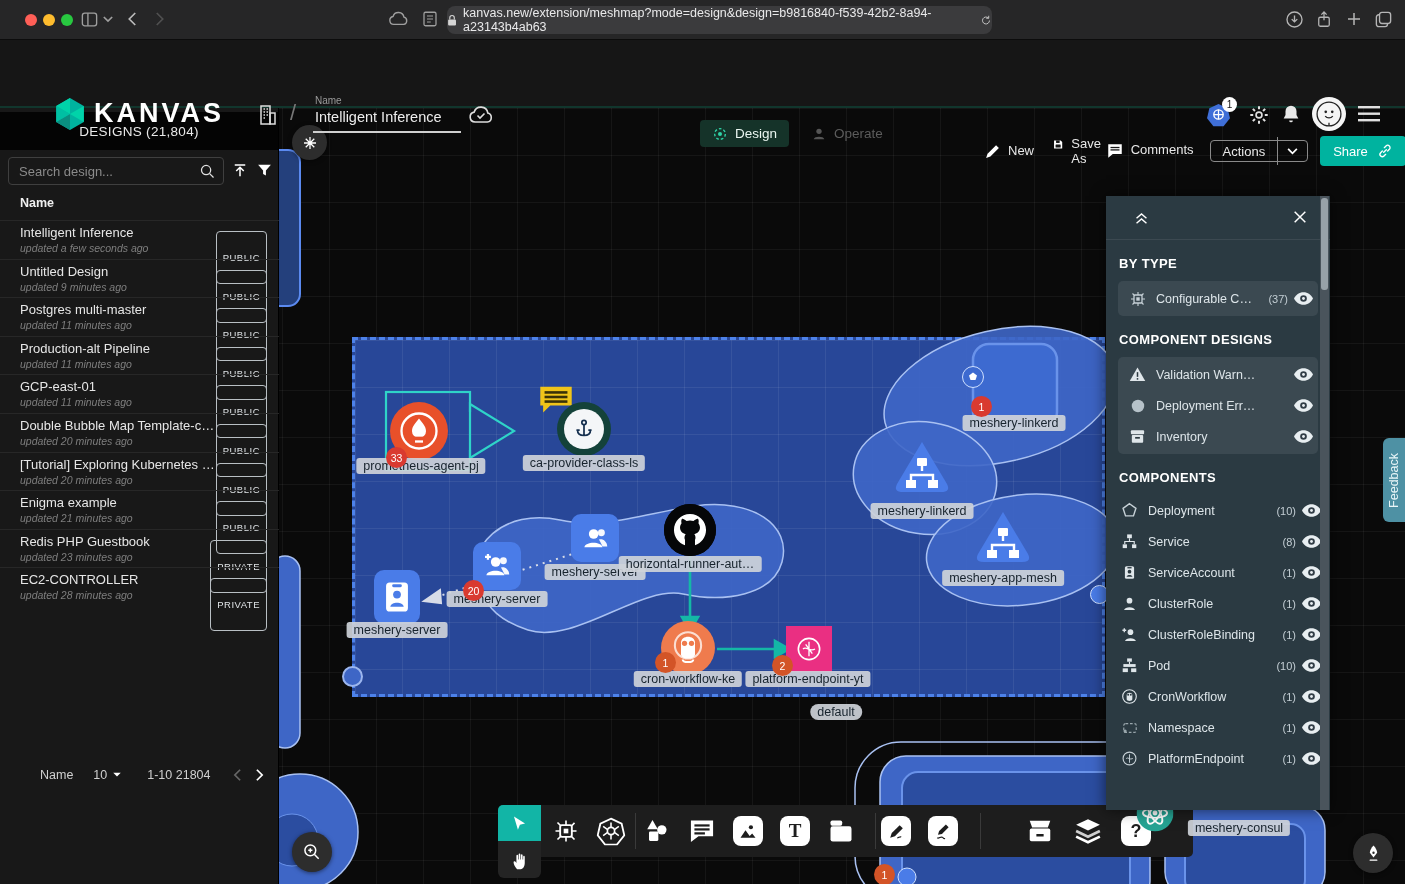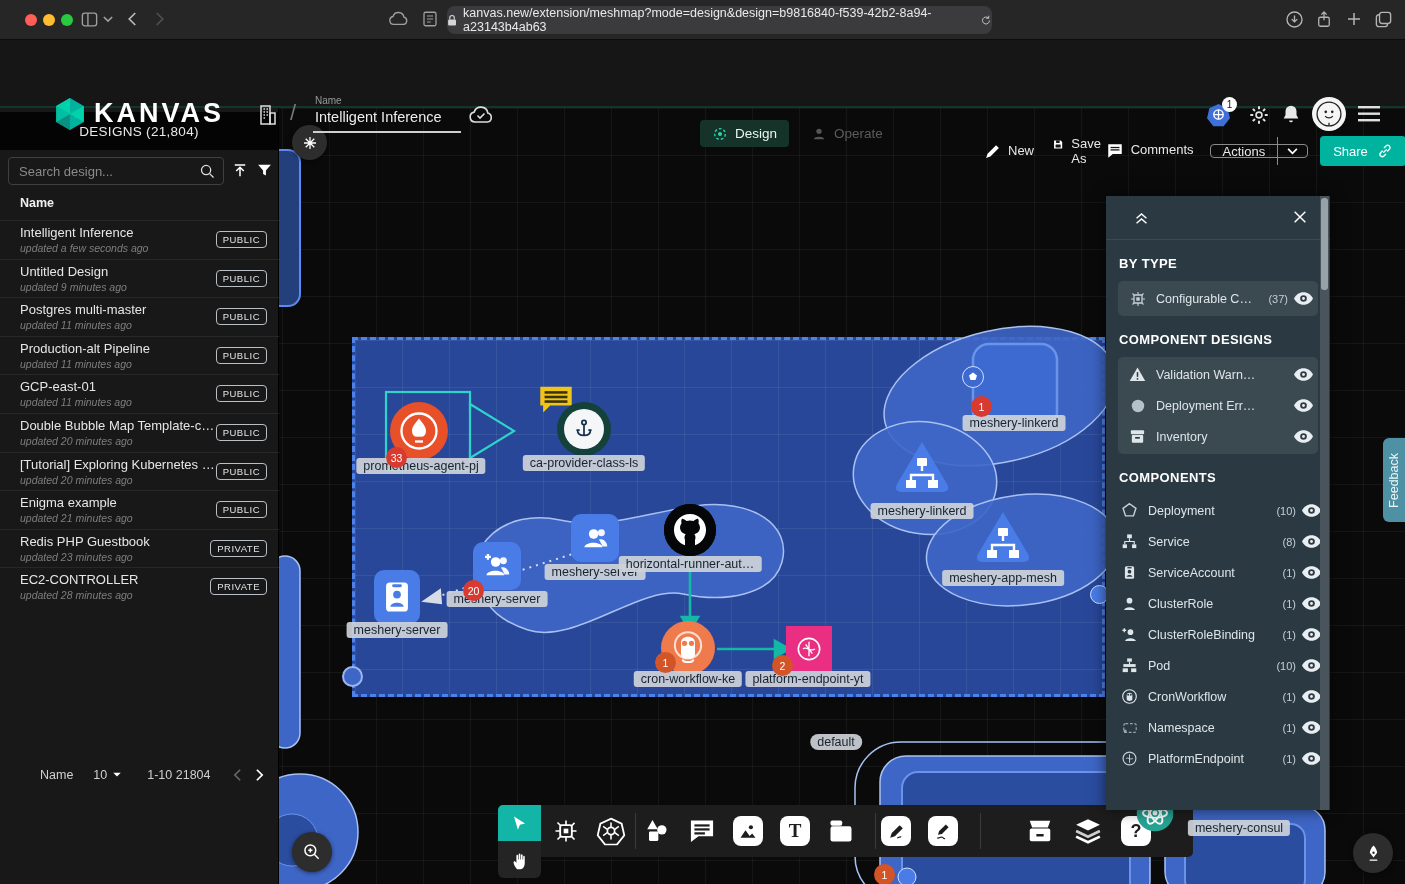--- a/index.html
+++ b/index.html
@@ -29,21 +29,21 @@
   
   .sidebar { position:absolute; left:0; top:108px; width:279px; height:776px; background:#181818; z-index:30; border-right:1px solid #000; }
   .sb-title { position:absolute; left:0; top:4px; width:100%; height:38px; background:#040404; color:#e8e8e8; font-size:13.5px; display:flex; align-items:center; justify-content:center; letter-spacing:.3px; }
   .sb-search { position:absolute; left:8px; top:49px; width:216px; height:28px; background:transparent; border:1px solid #3f3f3f; border-radius:4px; color:#ddd; font-size:13px; padding:0 28px 0 10px; outline:none; font-family:"Liberation Sans",sans-serif; }
   .sb-search::placeholder { color:#8a8a8a; }
   .sb-col { position:absolute; left:20px; top:88px; color:#f0f0f0; font-size:12.5px; font-weight:bold; }
   .sb-list { position:absolute; left:0; top:112px; width:279px; }
   .srow { position:relative; height:38.6px; border-top:1px solid #272727; padding:4px 10px 0 20px; }
   .srow .nm { font-size:13px; color:#e6e6e6; white-space:nowrap; overflow:hidden; text-overflow:ellipsis; max-width:195px; }
   .srow .up { font-size:10.5px; font-style:italic; color:#7e7e7e; margin-top:2px; }
-  .srow .vis { position:absolute; right:12px; top:10px; border:1px solid #b9bfc4; border-radius:4px; color:#dfe3e6; font-size:9.5px; letter-spacing:.5px; padding:2px 6px; }
+  .srow .vis { position:absolute; right:12px; top:10px; border:1px solid #b9bfc4; border-radius:4px; color:#dfe3e6; font-size:9.5px; letter-spacing:.5px; padding:20px 6px; }
   .sb-foot { position:absolute; left:0; top:650px; width:279px; height:34px; color:#cfcfcf; font-size:12.5px; display:flex; align-items:center; }
 
   
   .canvas { position:absolute; left:0; top:108px; width:1405px; height:776px; z-index:0;
     background-color:#0a0a0a;
     background-image:linear-gradient(rgba(255,255,255,.05) 1px,transparent 1px),linear-gradient(90deg,rgba(255,255,255,.05) 1px,transparent 1px);
     background-size:47px 47px; }
   .selection { position:absolute; left:352px; top:337px; width:753px; height:360px;
     background-color:rgba(42,74,158,.96);
     background-image:linear-gradient(rgba(255,255,255,.07) 1px,transparent 1px),linear-gradient(90deg,rgba(255,255,255,.07) 1px,transparent 1px);
@@ -52,21 +52,21 @@
   .sel-handle { position:absolute; left:342px; top:666px; width:21px; height:21px; border-radius:50%; background:#3e66c6; border:2px solid #9cb6ee; z-index:3; }
   .overlay-svg { position:absolute; left:0; top:108px; z-index:2; pointer-events:none; }
   .node { position:absolute; z-index:3; display:flex; align-items:center; justify-content:center; }
   .chip { position:absolute; z-index:4; transform:translateX(-50%); background:rgba(206,211,217,.92); color:#17232d; font-size:12.5px; padding:1px 7px; border-radius:3px; white-space:nowrap; }
   .nbadge { position:absolute; z-index:5; min-width:21px; height:21px; padding:0 3px; border-radius:11px; background:#d93a30; color:#fff; font-size:10.5px; display:flex; align-items:center; justify-content:center; }
   .roundbtn { position:absolute; border-radius:50%; background:#2d2d2d; display:flex; align-items:center; justify-content:center; z-index:6; box-shadow:0 1px 4px rgba(0,0,0,.5); }
 
   
   .abar { position:absolute; top:136px; z-index:7; display:flex; align-items:center; color:#e8e8e8; font-size:13px; }
   .abtn { display:flex; gap:7px; cursor:pointer; }
-  .actions-box { display:flex; align-items:center; border:1px solid #8a8a8a; border-radius:4px; height:14px; }
+  .actions-box { display:flex; align-items:center; border:1px solid #8a8a8a; border-radius:4px; height:22px; }
   .share-btn { display:flex; align-items:center; gap:9px; background:#00b39f; color:#fff; border-radius:4px; height:30px; padding:0 13px; font-size:13px; }
 
   
   .toolbar { position:absolute; left:498px; top:805px; width:695px; height:52px; background:#1d1d1d; border-radius:5px; z-index:10; }
   .tb-ic { position:absolute; top:50%; transform:translate(-50%,-50%); }
   .tb-div { position:absolute; top:8px; width:1px; height:36px; background:#3a3a3a; }
   .wtile { width:30px; height:30px; background:#fff; border-radius:8px; display:flex; align-items:center; justify-content:center; }
   .cursor-tile { position:absolute; left:498px; top:805px; width:43px; height:36px; background:#12b5a6; border-radius:5px 0 0 0; display:flex; align-items:center; justify-content:center; z-index:11; }
   .hand-tile { position:absolute; left:498px; top:841px; width:43px; height:37px; background:#242424; border-radius:0 0 6px 6px; display:flex; align-items:center; justify-content:center; z-index:11; }
 
@@ -251,21 +251,21 @@
         <rect x="14" y="10" width="5" height="4" rx=".5" fill="#fff"></rect>
         <path d="M16.5 14v2.5M11 21v-2.5h11V21" stroke="#fff" fill="none" stroke-width="1.2"></path>
         <rect x="8.5" y="21" width="5" height="4" fill="#fff"></rect>
         <rect x="19.5" y="21" width="5" height="4" fill="#fff"></rect>
       </svg>
   </div>
   <span class="chip" style="left:1003px;top:570px;">meshery-app-mesh</span>
 
   <div class="node" style="left:1090px;top:585px;width:19px;height:19px;border-radius:50%;background:#4a7ce8;border:1.5px solid #cfe0ff;"></div>
 
-  <span class="chip" style="left:836px;top:734px;border-radius:8px;">default</span>
+  <span class="chip" style="left:836px;top:704px;border-radius:8px;">default</span>
   <span class="chip" style="left:1239px;top:820px;z-index:21;">meshery-consul</span>
   <div class="nbadge" style="left:874px;top:864px;background:#d35427;">1</div>
 
   <div class="sel-handle"></div>
 
   <div class="roundbtn" style="left:292px;top:125px;width:35px;height:35px;">
     <svg width="18" height="18" viewBox="0 0 24 24">
         <g stroke="#fff" stroke-width="1.7">
           <path d="M12 4v16M4 12h16M6.3 6.3l11.4 11.4M17.7 6.3L6.3 17.7"></path>
         </g>

